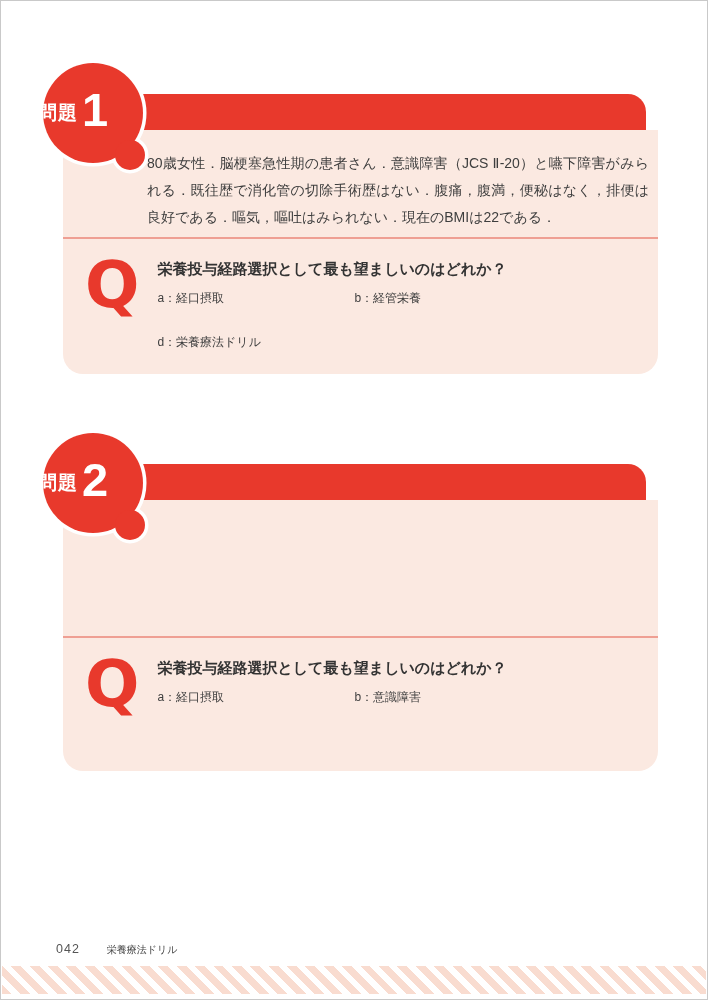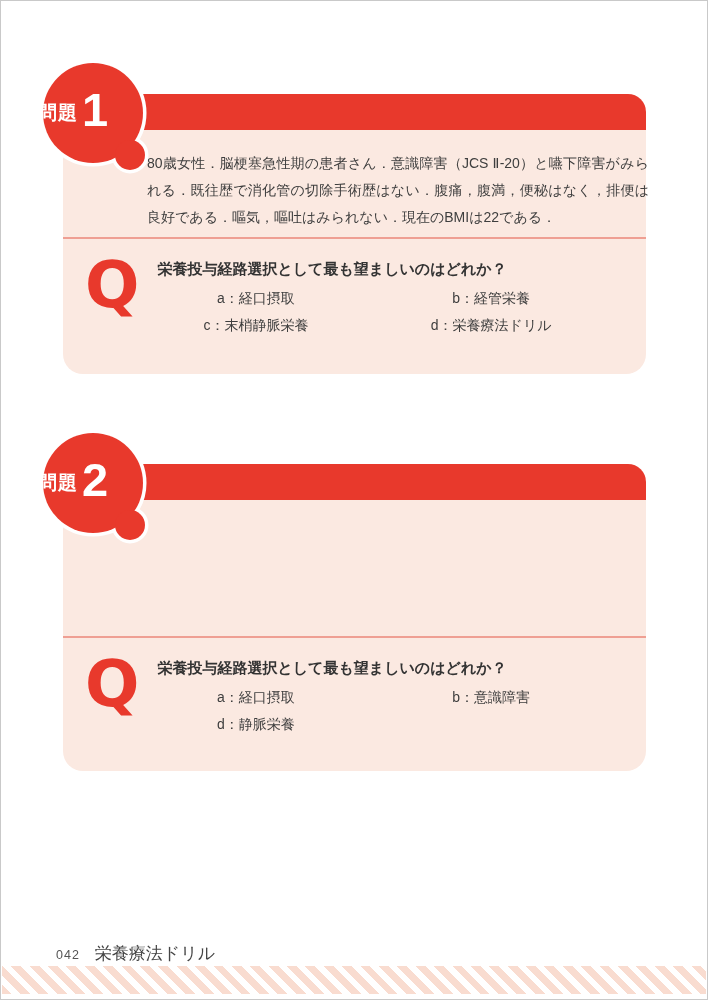--- a/index.html
+++ b/index.html
@@ -11,21 +11,21 @@
   .qblock { position:absolute; left:0; width:708px; }
   .qblock.q1 { top:57px; height:320px; }
   .qblock.q2 { top:427px; height:345px; }
 
   .bar {
     position:absolute; left:62px; top:36px; width:583px; height:36px;
     background:#e8392c; border-radius:18px 18px 0 0;
   }
   .panel {
     position:absolute; left:62px; top:72px; width:583px;
-    background:#fbe9e1; border-radius:0 0 20px 20px;
+    background:#fbe9e1; border-radius:0 0 20px 20px;padding-left:12px;
   }
   .q1 .panel { height:244px; }
   .q2 .panel { height:271px; }
 
   .scenario {
     position:absolute; left:84px; width:502px;
     font-size:14px; line-height:27px; text-align:justify; color:#3e3e3e;
   }
   .q1 .scenario { top:20px; }
   .q2 .scenario { top:14px; }
@@ -37,34 +37,34 @@
   .qarea { position:absolute; left:0; right:0; bottom:0; display:flex; gap:18px; padding:14px 18px 0 22px; }
   .q1 .qarea { top:109px; }
   .q2 .qarea { top:138px; }
 
   .qletter {
     font-size:64px; font-weight:bold; color:#e8392c; line-height:1;
     margin-top:0; font-family:"DejaVu Sans","Liberation Sans",sans-serif;
   }
   .qcontent { flex:1; padding-top:7px; }
   .qtext { font-size:15px; font-weight:bold; color:#333333; margin:0 0 11px 0; }
-  .options { display:grid; grid-template-columns:197px auto; row-gap:9px; font-size:14px; color:#3e3e3e;text-align:center; }
+  .options { display:grid; grid-template-columns:197px auto; row-gap:27px; font-size:12px; color:#3e3e3e; }
 
   .badge { position:absolute; left:37px; top:0; width:122px; height:122px; }
   .badge svg { position:absolute; left:0; top:0; }
   .badge-text {
     position:absolute; left:0; top:0; width:110px; height:110px;
     display:flex; align-items:center; color:#ffffff;
   }
   .badge-label { font-size:19px; font-weight:bold; letter-spacing:1px; }
   .badge-number { font-size:47px; font-weight:bold; margin:-8px 0 0 4px; line-height:1; }
 
-  .footer { position:absolute; left:55px; top:941px; display:flex; align-items:baseline; gap:15px; }
+  .footer { position:absolute; left:55px; top:941px; display:flex; align-items:baseline; gap:27px; }
   .footer .pageno { font-size:12.5px; color:#555555; letter-spacing:1px; }
-  .footer .booktitle { font-size:17px; color:#444444; }
+  .footer .booktitle { font-size:10px; color:#444444; }
 
   .stripes {
     position:absolute; left:1px; right:1px; bottom:5px; height:28px;
     background:repeating-linear-gradient(45deg,#f9dcd0 0 7px,#ffffff 7px 13px);
   }
 </style>
 </head>
 <body>
 
 <div class="page">
@@ -74,21 +74,20 @@
     <div class="panel">
       <div class="scenario">80歳女性．脳梗塞急性期の患者さん．意識障害（JCS Ⅱ-20）と嚥下障害がみられる．既往歴で消化管の切除手術歴はない．腹痛，腹満，便秘はなく，排便は良好である．嘔気，嘔吐はみられない．現在のBMIは22である．</div>
       <div class="divider"></div>
       <div class="qarea">
         <div class="qletter">Q</div>
         <div class="qcontent">
           <p class="qtext">栄養投与経路選択として最も望ましいのはどれか？</p>
           <div class="options">
             <span>a：経口摂取</span>
             <span>b：経管栄養</span>
-            <span>c：末梢静脈栄養</span>
             <span>d：栄養療法ドリル</span>
           </div>
         </div>
       </div>
     </div>
     <div class="badge">
       <svg width="122" height="122" viewBox="0 0 122 122">
         <g fill="#ffffff" stroke="#ffffff" stroke-width="7">
           <circle cx="55" cy="55" r="50"></circle>
           <circle cx="92" cy="97" r="15"></circle>
@@ -109,21 +108,20 @@
     <div class="bar"></div>
     <div class="panel">
       <div class="divider"></div>
       <div class="qarea">
         <div class="qletter">Q</div>
         <div class="qcontent">
           <p class="qtext">栄養投与経路選択として最も望ましいのはどれか？</p>
           <div class="options">
             <span>a：経口摂取</span>
             <span>b：意識障害</span>
-            <span>d：静脈栄養</span>
           </div>
         </div>
       </div>
     </div>
     <div class="badge">
       <svg width="122" height="122" viewBox="0 0 122 122">
         <g fill="#ffffff" stroke="#ffffff" stroke-width="7">
           <circle cx="55" cy="55" r="50"></circle>
           <circle cx="92" cy="97" r="15"></circle>
         </g>

